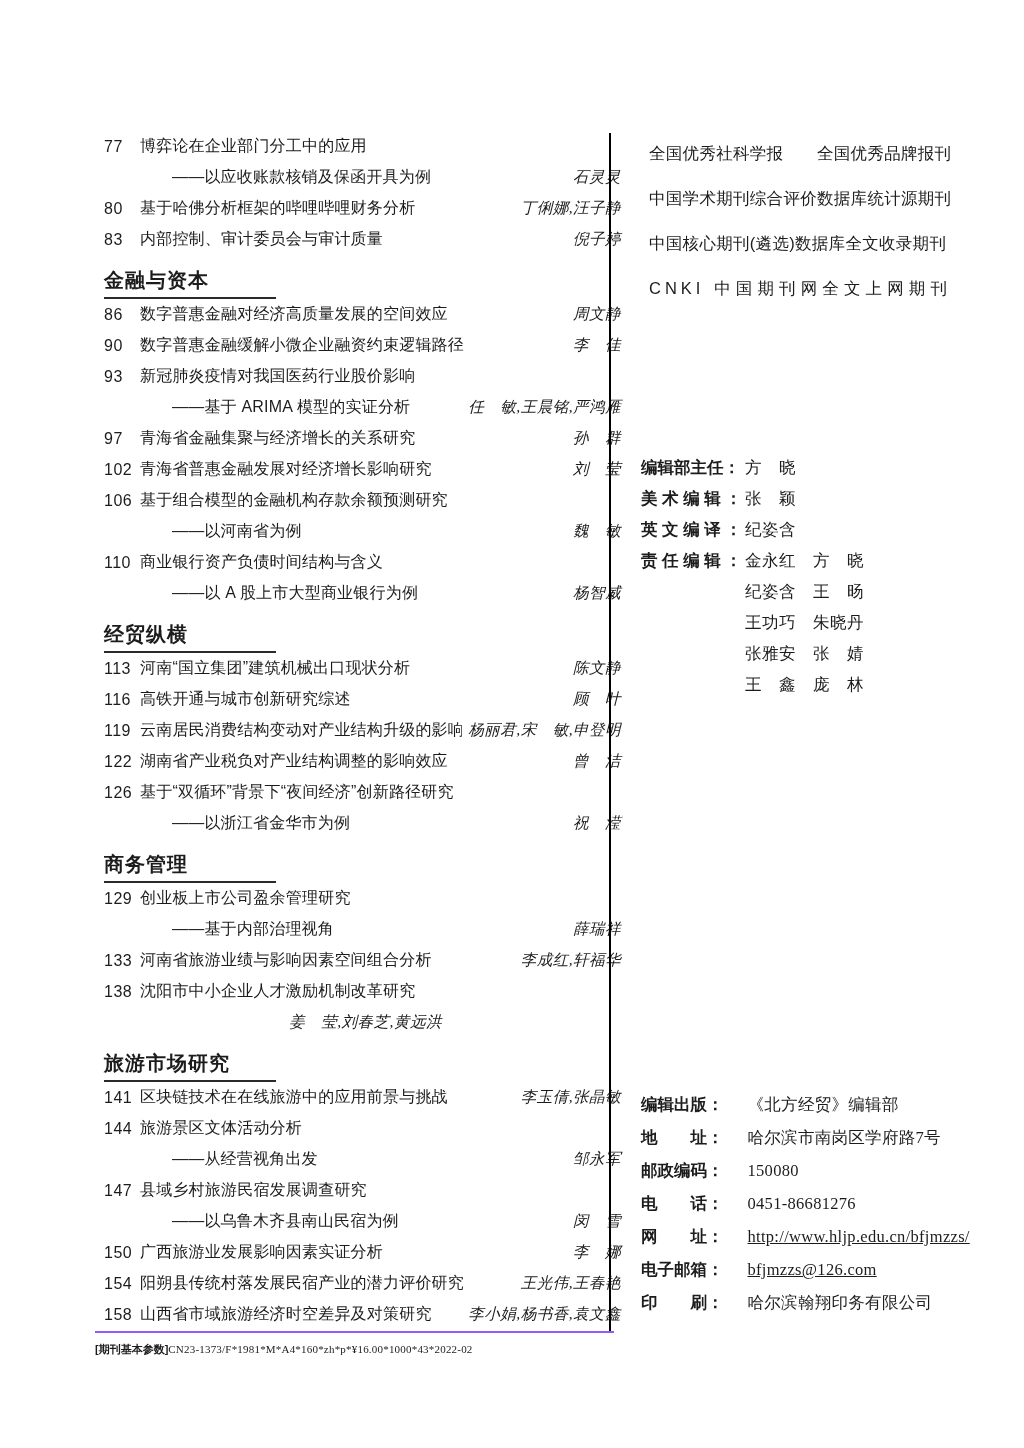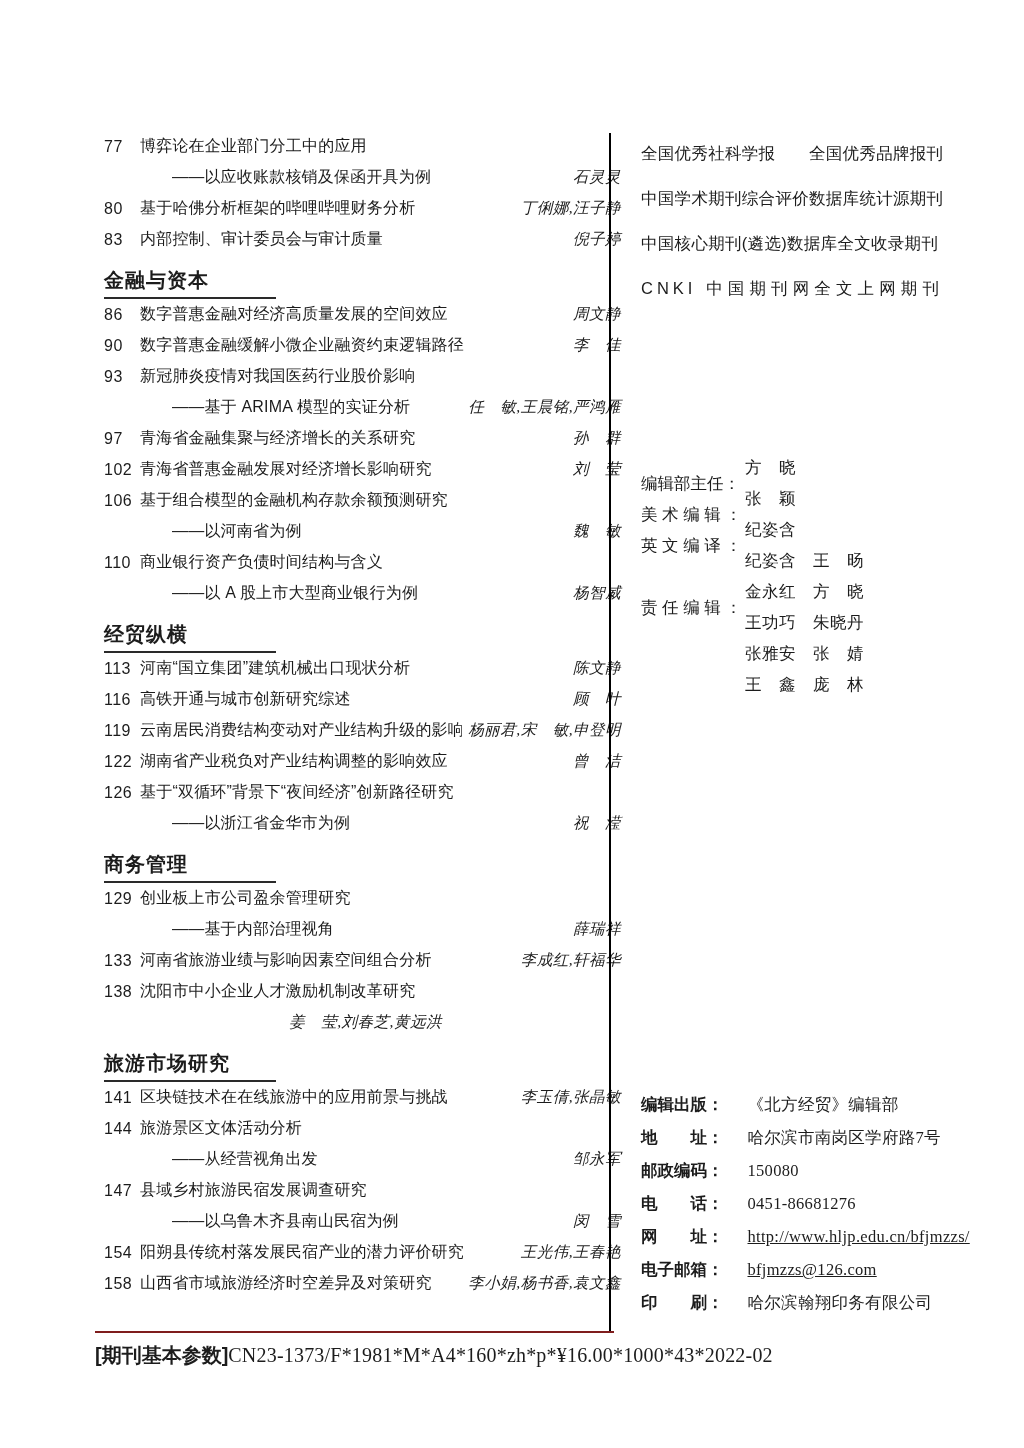--- a/index.html
+++ b/index.html
@@ -52,56 +52,56 @@
   
   .divider {
     position: absolute; left: 609px; top: 133px;
     width: 2px; height: 1198px; background: #000;
   }
 
   
   .right-col {
     position: absolute; left: 641px; top: 131px; width: 302px; height: 1250px;
   }
-  .accolades { position: absolute; left: 0; top: 0; width: 302px; }
+  .accolades { position: absolute; left: 8px; top: 0; width: 302px; }
   .accolade-line {
     height: 45px; line-height: 45px;
     font-size: 16.5px; letter-spacing: 0.3px;
     white-space: nowrap;
   }
   .accolade-line.spread {
     text-align: justify;
     text-align-last: justify;
     letter-spacing: 4px;
   }
 
   .editorial { position: absolute; left: 0; top: 321px; width: 302px; }
   .ed-row {
     display: flex; height: 31px; line-height: 31px;
     font-size: 16.5px; white-space: nowrap;
   }
-  .ed-label { font-weight: normal; width: 104px; flex: none; margin-top: 16px; }
+  .ed-label { font-weight: bold; width: 104px; flex: none; }
   .ed-value { font-family: "Liberation Serif", serif; letter-spacing: 0.5px; }
   .ed-row.cont { padding-left: 104px; }
 
   .publication { position: absolute; left: 0; top: 957px; width: 302px; }
   .pub-row {
     display: flex; height: 33px; line-height: 33px;
     font-size: 16.5px; white-space: nowrap;
   }
   .pub-label { font-weight: bold; flex: none; margin-right: 24px; }
   .pub-value { font-family: "Liberation Serif", serif; letter-spacing: 0.3px; }
   .pub-value.link { text-decoration: underline; }
 
   
   .footer {
     position: absolute; left: 95px; top: 1331px; width: 519px;
-    border-top: 2px solid #7f1d1d;
+    border-top: 2px solid #8b5cf6;
     padding-top: 9px;
-    font-size: 20px;
+    font-size: 11px;
     white-space: nowrap;
   }
   .f-label { font-weight: bold; }
   .f-params { font-family: "Liberation Serif", serif; letter-spacing: 0.2px; }
 </style>
 </head>
 <body>
 
 <div class="page">
 
@@ -243,20 +243,25 @@
       </div>
       <div class="toc-row">
         <span class="num">147</span>
         <span class="title">县域乡村旅游民宿发展调查研究</span>
       </div>
       <div class="toc-row sub">
         <span class="title">——以乌鲁木齐县南山民宿为例</span>
         <span class="authors">闵　雪</span>
       </div>
       <div class="toc-row">
+        <span class="num">150</span>
+        <span class="title">广西旅游业发展影响因素实证分析</span>
+        <span class="authors">李　娜</span>
+      </div>
+      <div class="toc-row">
         <span class="num">154</span>
         <span class="title">阳朔县传统村落发展民宿产业的潜力评价研究</span>
         <span class="authors">王光伟,王春艳</span>
       </div>
       <div class="toc-row">
         <span class="num">158</span>
         <span class="title">山西省市域旅游经济时空差异及对策研究</span>
         <span class="authors">李小娟,杨书香,袁文鑫</span>
       </div>
     </div>
@@ -278,28 +283,28 @@
           <span class="ed-value">方　晓</span>
         </div>
         <div class="ed-row">
           <span class="ed-label">美 术 编 辑 ：</span>
           <span class="ed-value">张　颖</span>
         </div>
         <div class="ed-row">
           <span class="ed-label">英 文 编 译 ：</span>
           <span class="ed-value">纪姿含</span>
         </div>
-        <div class="ed-row cont">
-          <span class="ed-value">纪姿含　王　旸</span>
-        </div>
         <div class="ed-row">
           <span class="ed-label">责 任 编 辑 ：</span>
           <span class="ed-value">金永红　方　晓</span>
         </div>
         <div class="ed-row cont">
+          <span class="ed-value">纪姿含　王　旸</span>
+        </div>
+        <div class="ed-row cont">
           <span class="ed-value">王功巧　朱晓丹</span>
         </div>
         <div class="ed-row cont">
           <span class="ed-value">张雅安　张　婧</span>
         </div>
         <div class="ed-row cont">
           <span class="ed-value">王　鑫　庞　林</span>
         </div>
       </div>
 

